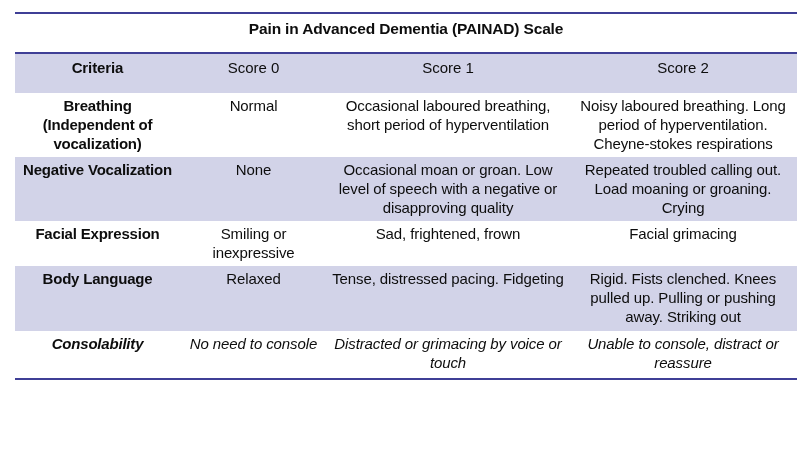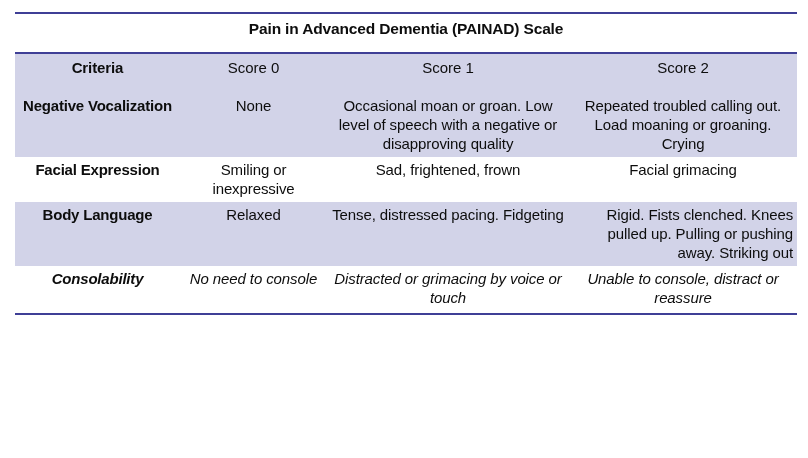--- a/index.html
+++ b/index.html
@@ -115,40 +115,46 @@
         <td colspan="4" style="border-color: rgb(63, 63, 150);">Pain in Advanced Dementia (PAINAD) Scale</td>
       </tr>
 
       <tr class="head-row">
         <td class="crit" style="background: rgb(210, 211, 232); margin-top: 36px;">Criteria</td>
         <td style="background: rgb(210, 211, 232);">Score 0</td>
         <td style="background: rgb(210, 211, 232);">Score 1</td>
         <td style="background: rgb(210, 211, 232);">Score 2</td>
       </tr>
 
+      <tr class="body-row plain">
+        <td class="crit" style="background: rgb(255, 255, 255);">Breathing (Independent of vocalization)</td>
+        <td style="background: rgb(255, 255, 255);">Normal</td>
+        <td style="background: rgb(255, 255, 255);">Occasional laboured breathing, short period of hyperventilation</td>
+        <td style="background: rgb(255, 255, 255);">Noisy laboured breathing. Long period of hyperventilation. Cheyne-stokes respirations</td>
+      </tr>
 
       <tr class="body-row shaded">
         <td class="crit" style="background: rgb(210, 211, 232);">Negative Vocalization</td>
         <td style="background: rgb(210, 211, 232);">None</td>
         <td style="background: rgb(210, 211, 232);">Occasional moan or groan. Low level of speech with a negative or disapproving quality</td>
         <td style="background: rgb(210, 211, 232);">Repeated troubled calling out. Load moaning or groaning. Crying</td>
       </tr>
 
       <tr class="body-row plain">
         <td class="crit" style="background: rgb(255, 255, 255);">Facial Expression</td>
         <td style="background: rgb(255, 255, 255);">Smiling or inexpressive</td>
         <td style="background: rgb(255, 255, 255);">Sad, frightened, frown</td>
         <td style="background: rgb(255, 255, 255);">Facial grimacing</td>
       </tr>
 
       <tr class="body-row shaded">
         <td class="crit" style="background: rgb(210, 211, 232);">Body Language</td>
         <td style="background: rgb(210, 211, 232);">Relaxed</td>
         <td style="background: rgb(210, 211, 232);">Tense, distressed pacing. Fidgeting</td>
-        <td style="background: rgb(210, 211, 232); text-align: right;">Rigid. Fists clenched. Knees pulled up. Pulling or pushing away. Striking out</td>
+        <td style="background: rgb(210, 211, 232);">Rigid. Fists clenched. Knees pulled up. Pulling or pushing away. Striking out</td>
       </tr>
 
       <tr class="body-row plain last-row">
         <td class="crit" style="border-color: rgb(63, 63, 150); background: rgb(255, 255, 255);">Consolability</td>
         <td style="border-color: rgb(63, 63, 150); background: rgb(255, 255, 255);">No need to console</td>
         <td style="border-color: rgb(63, 63, 150); background: rgb(255, 255, 255);">Distracted or grimacing by voice or touch</td>
         <td style="border-color: rgb(63, 63, 150); background: rgb(255, 255, 255);">Unable to console, distract or reassure</td>
       </tr>
 
     </tbody>

